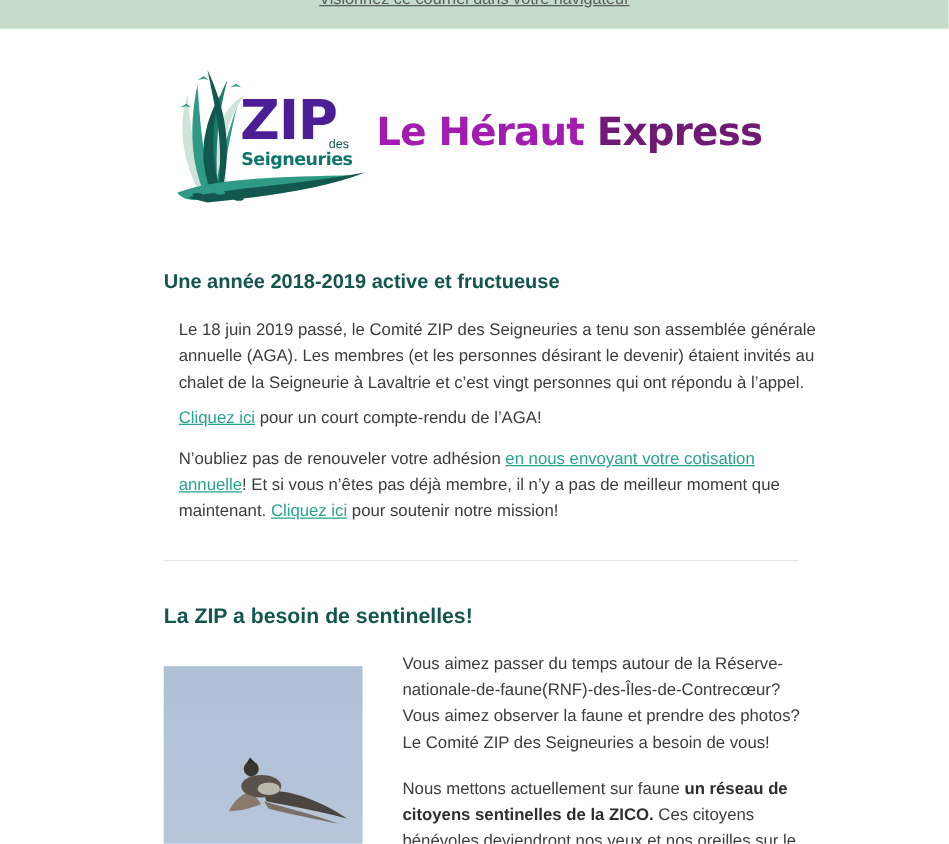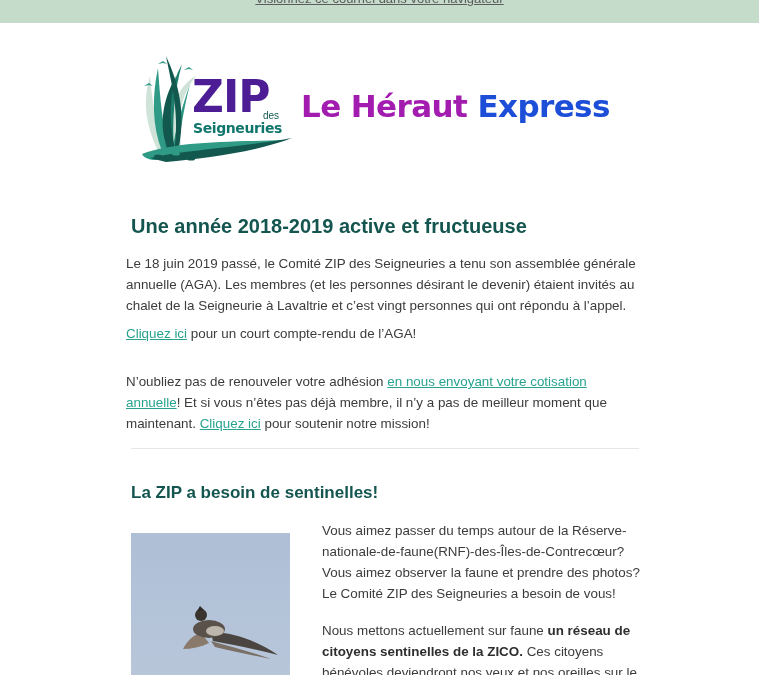--- a/index.html
+++ b/index.html
@@ -28,28 +28,28 @@
   .seign-text {
     position: absolute; left: 193px; top: 120px; font-size: 14px; font-weight: bold; color: #0f766e; line-height: 16px;
     font-family: "DejaVu Sans", sans-serif; letter-spacing: -0.4px;
   }
 
   .masthead {
     position: absolute; left: 301px; top: 86px; font-size: 31px; font-weight: bold; line-height: 40px;
     font-family: "DejaVu Sans", sans-serif; letter-spacing: -0.6px; white-space: nowrap;
   }
   .masthead .m1 { color: #a21caf; }
-  .masthead .m2 { color: #1d4ed8; }
+  .masthead .m2 { color: #701a75; }
   h2 { color: #14564f; font-family: "Liberation Sans", sans-serif; font-weight: bold; }
-  .h1 { position: absolute; left: 131px; top: 213px; font-size: 20px; line-height: 26px; white-space: nowrap; }
-  .p { position: absolute; left: 126px; width: 510px; font-size: 13.4px; line-height: 21px; color: #3c3c3c; }
+  .h1 { position: absolute; left: 131px; top: 213px; font-size: 16px; line-height: 26px; white-space: nowrap; }
+  .p { position: absolute; left: 143px; width: 510px; font-size: 13.4px; line-height: 21px; color: #3c3c3c; }
   .p a { color: #27a38f; text-decoration: underline; text-align: center; }
   .p1 { top: 253px; }
   .p2 { top: 323px; }
-  .p3 { top: 356px; margin-top: 15px; }
+  .p3 { top: 356px; }
 
   .divider { position: absolute; left: 131px; top: 448px; width: 508px; height: 1px; background: #e6e6e6; }
   .h2 { position: absolute; left: 131px; top: 482px; font-size: 17px; line-height: 22px; white-space: nowrap; text-align: center; }
 
   .photo { position: absolute; left: 131px; top: 533px; width: 159px; height: 142px; background: #b4c4d8; overflow: hidden; }
   .p4 { top: 520px; left: 322px; width: 320px; }
   .p5 { top: 620px; left: 322px; width: 320px; }
   .p5 b { color: #2e2e2e; }
 </style>
 </head>

